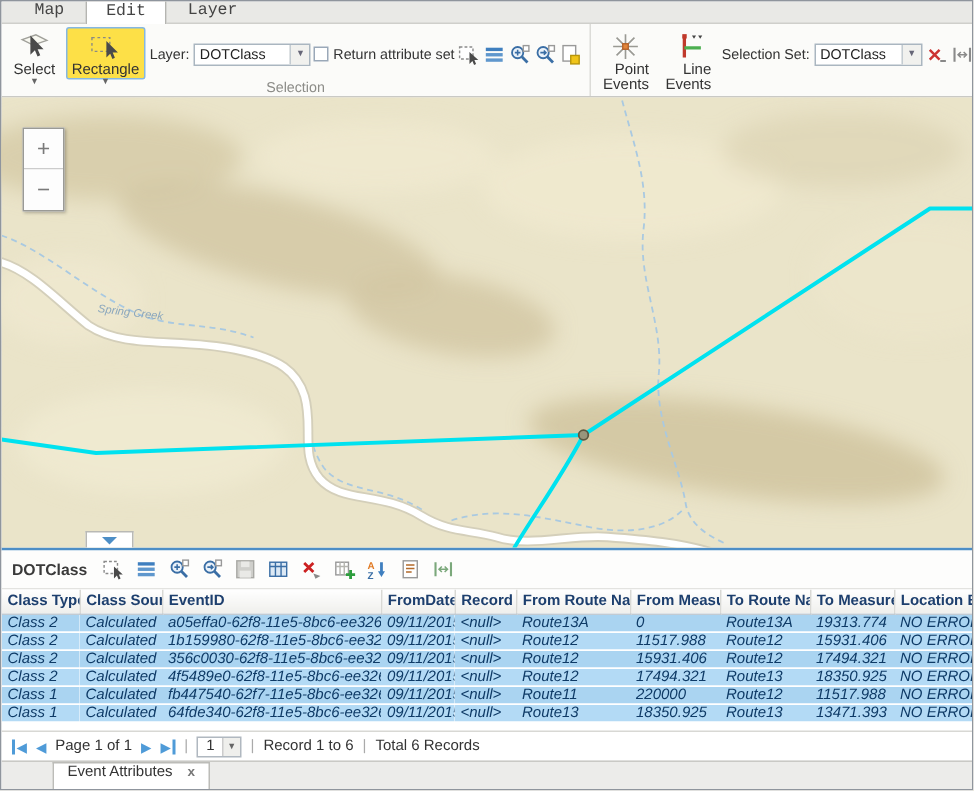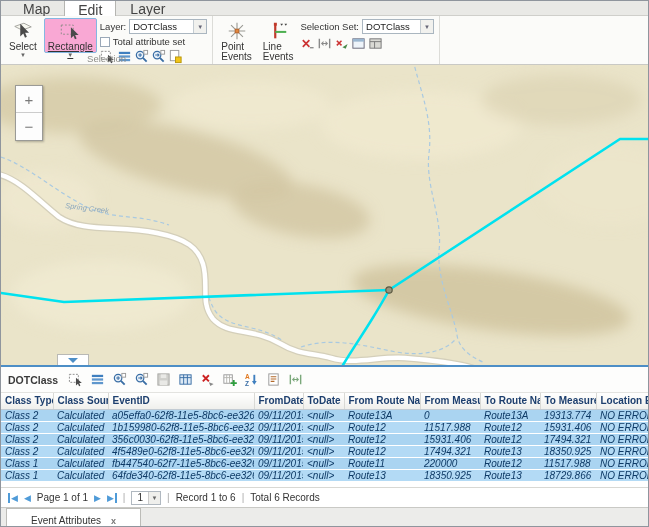--- a/index.html
+++ b/index.html
@@ -5,35 +5,35 @@
   * { box-sizing: border-box; }
   html,body { margin:0; padding:0; background:#ffffff; }
   .window {
     width:649px; height:527px; border:1px solid #8f959d; overflow:hidden;
     font-family:"Liberation Sans", sans-serif; font-size:10px; color:#333;
     display:flex; flex-direction:column; background:#fff; position:relative;
   }
   
   .tabbar { height:15px; flex:none; background:#e9e9e6; border-bottom:1px solid #cfcfcb;
             display:flex; align-items:flex-end; padding-left:8px; }
-  .tab { font-size:14px; color:#444; padding:1px 13px; height:16px; cursor:pointer;
-         border:1px solid transparent; border-bottom:none; }
+  .tab { font-size:11px; color:#444; padding:1px 13px; height:16px; cursor:pointer;
+         border:1px solid transparent; border-bottom:none;font-family:Liberation Mono, monospace; }
   .tab.active { background:#fff; border-color:#b5b5b1; position:relative; top:1px; }
   
   .ribbon { height:49px; flex:none; background:#fbfbf9; border-bottom:1px solid #c9c9c5; display:flex; }
   .group { position:relative; height:100%; border-right:1px solid #dcdcd8;
            padding:2px 5px 11px 4px; display:flex; gap:3px; }
   .group-label { position:absolute; bottom:0; left:0; right:0; text-align:center;
                  font-size:9.5px; color:#8c8c88; }
   .big-btn { display:flex; flex-direction:column; align-items:center; padding:1px 3px 0;
              border:1px solid transparent; border-radius:2px; cursor:pointer; }
-  .big-btn.active { background:#f9a8d4; border-color:#84b7e2;text-decoration:underline; }
-  .big-btn .lbl { font-size:10px; color:#333; line-height:10px; text-align:left; white-space:pre-line; }
+  .big-btn.active { background:#fde047; border-color:#84b7e2; }
+  .big-btn .lbl { font-size:10px; color:#333; line-height:10px; text-align:right; white-space:pre-line; }
   .caret { font-size:6px; color:#666; line-height:6px; }
-  .ctrl-col { display:flex; flex-direction:column; gap:2px; padding-top:1px; }
+  .ctrl-col { display:flex; gap:2px; padding-top:1px; }
   .crow { display:flex; align-items:center; gap:3px; }
   .flabel { font-size:9.5px; color:#333; white-space:nowrap; }
   .dropdown { display:flex; height:15px; border:1px solid #aab6c0; background:#fff; align-items:center; cursor:pointer; }
   .dropdown .val { padding:0 3px; font-size:9.5px; color:#222; white-space:nowrap; }
   .dd-arrow { width:13px; align-self:stretch; background:#f1f1ee; border-left:1px solid #c4ccd2;
               display:flex; align-items:center; justify-content:center; color:#667; font-size:6px; }
   .checkbox { width:10px; height:10px; border:1px solid #9aa8b8; background:#fff; flex:none; cursor:pointer; }
   .tool-icon { width:16px; height:16px; display:inline-flex; align-items:center; justify-content:center; cursor:pointer; }
   .icon-row { display:flex; align-items:center; gap:2px; }
   .icon-row .tool-icon { width:15px; height:15px; }
@@ -71,21 +71,21 @@
   .nav.edge-r { border-right:2px solid #4f9bd8; padding-right:1px; }
   .sep { color:#aaa; }
   .page-select { display:flex; border:1px solid #b0b8c0; height:14px; align-items:center; background:#fff; cursor:pointer; }
   .page-select .v { padding:0 5px; }
   .page-select .a { width:12px; align-self:stretch; background:#efefec; border-left:1px solid #ccc;
                     display:flex; align-items:center; justify-content:center; font-size:6px; color:#666; }
   
   .doctabbar { height:19px; flex:none; background:#ececea; border-top:1px solid #c9c9c5;
                display:flex; align-items:flex-end; padding-left:5px; }
   .doctab { height:18px; background:#fff; border:1px solid #bcbcb8; border-bottom:none;
-            display:flex; align-items:flex-end; gap:10px; padding:0 24px; font-size:10px; color:#333; cursor:pointer; }
+            display:flex; align-items:flex-start; gap:10px; padding:0 9px; font-size:10px; color:#333; cursor:pointer;margin-left:29px; }
   .doctab .x { color:#777; font-size:9px; font-weight:bold; cursor:pointer; }
 </style>
 </head>
 <body>
 
 <div class="window">
 
   <div class="tabbar">
     <div class="tab">Map</div>
     <div class="tab active">Edit</div>
@@ -118,21 +118,21 @@
       <div class="ctrl-col">
         <div class="crow">
           <span class="flabel">Layer:</span>
           <div class="dropdown" style="width:78px">
             <span class="val" style="flex:1">DOTClass</span>
             <span class="dd-arrow">▼</span>
           </div>
         </div>
         <div class="crow">
           <span class="checkbox"></span>
-          <span class="flabel">Total attribute set</span>
+          <span class="flabel">Return attribute set</span>
         </div>
         <div class="icon-row">
             <span class="tool-icon">
               <svg width="100%" height="100%" viewBox="0 0 16 16">
                 <rect x="1.5" y="2.5" width="9.5" height="8.5" fill="#fff" stroke="#8a8a8a" stroke-dasharray="2 1.5"></rect>
      <path d="M8.5 6 L8.5 14.5 L10.6 12.4 L11.8 15.2 L13.2 14.6 L12 11.8 L14.8 11.8 Z" fill="#4a4a4a"></path>
               </svg>
             </span>
             <span class="tool-icon">
               <svg width="100%" height="100%" viewBox="0 0 16 16">
@@ -381,21 +381,21 @@
             <col style="width: 60px;">
             <col style="width: 56px;">
             <col style="width: 54px;">
           </colgroup>
         <thead>
             <tr>
               <th>Class Type</th>
               <th>Class Source</th>
               <th>EventID</th>
               <th>FromDate</th>
-              <th>ToDate</th>
+              <th>Record</th>
               <th>From Route Name</th>
               <th>From Measure</th>
               <th>To Route Name</th>
               <th>To Measure</th>
               <th>Location Error</th>
             </tr>
           </thead>
         <tbody>
             <tr>
               <td>Class 2</td>
@@ -459,21 +459,21 @@
             </tr>
             <tr>
               <td>Class 1</td>
               <td>Calculated</td>
               <td>64fde340-62f8-11e5-8bc6-ee32641d5ec9</td>
               <td>09/11/2015</td>
               <td>&lt;null&gt;</td>
               <td>Route13</td>
               <td>18350.925</td>
               <td>Route13</td>
-              <td>18729.866</td>
+              <td>13471.393</td>
               <td>NO ERROR</td>
             </tr>
           </tbody>
       </table>
     </div>
 
     <div class="pager">
       <span class="nav edge">◀</span>
       <span class="nav">◀</span>
       <span>Page 1 of 1</span>

